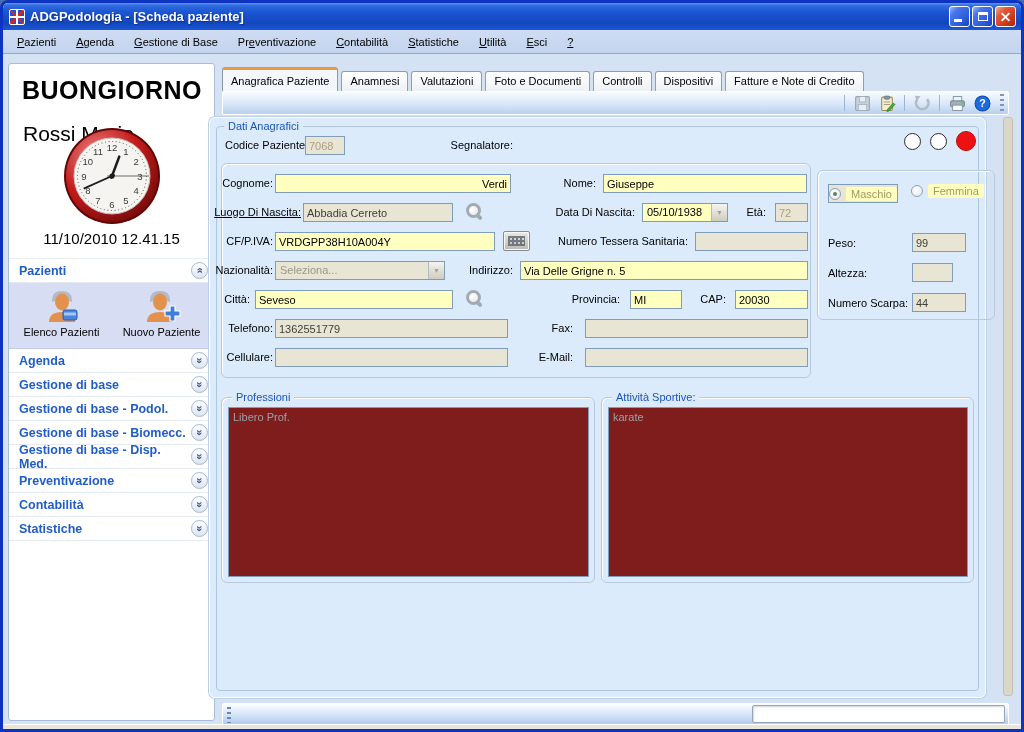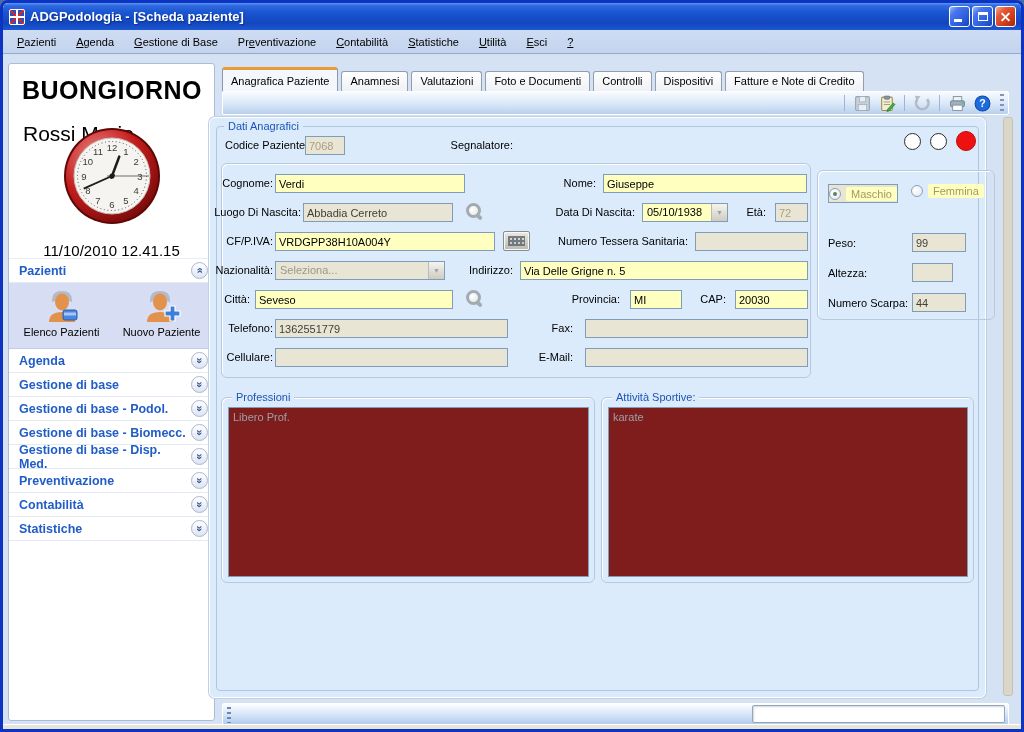--- a/index.html
+++ b/index.html
@@ -37,21 +37,21 @@
   .mi u{text-decoration:underline;}
   
   .workspace{position:absolute;left:0;right:0;top:52px;bottom:0;}
   .bottomstrip{position:absolute;left:0;right:0;bottom:0;height:5px;background:#e8e5d8;border-top:1px solid #fff;}
   
   .sidebar{position:absolute;left:5px;top:8px;width:207px;bottom:8px;background:#fff;
     border:1px solid #a9bcd8;border-radius:3px;overflow:hidden;}
   .greet{position:absolute;left:13px;top:12px;font-size:25px;font-weight:bold;letter-spacing:.5px;}
   .greet-user{position:absolute;left:14px;top:42px;font-size:21px;margin-top:16px;}
   .clockwrap{position:absolute;left:0;right:0;top:62px;text-align:center;}
-  .datetime{position:absolute;left:0;right:0;top:166px;text-align:center;font-size:15px;margin-top:12px;}
+  .datetime{position:absolute;left:0;right:0;top:166px;text-align:center;font-size:15px;}
   .nav{position:absolute;left:0;right:0;top:194px;bottom:0;border-top:1px solid #e8edf6;}
   .nav-header{height:24px;display:flex;align-items:center;justify-content:space-between;
     padding:0 6px 0 10px;color:#215dc6;font-weight:bold;font-size:12.5px;background:#fff;
     border-bottom:1px solid #e4eaf5;cursor:pointer;}
   .chevbtn{width:17px;height:17px;border-radius:50%;border:1px solid #aab6cc;flex:0 0 auto;
     background:linear-gradient(180deg,#ffffff,#dde4f2);display:flex;align-items:center;justify-content:center;cursor:pointer;}
   .chev{display:inline-block;font-size:11px;font-weight:bold;color:#3c5a99;line-height:1;}
   .chev.down{transform:rotate(90deg);} .chev.up{transform:rotate(-90deg);}
   .pz-panel{height:66px;background:#d7ddf3;border-bottom:1px solid #c3cbe6;
     display:flex;justify-content:center;gap:14px;padding-top:4px;}
@@ -335,25 +335,25 @@
 
       <span class="fl" style="left:15px;top:21px;">Codice Paziente</span>
       <input class="inp dis dim" style="left: 95px; top: 18px; width: 40px;" readonly="" value="7068">
       <span class="fl" style="right:472px;top:21px;">Segnalatore:</span>
       <span class="ind" style="left:694px;top:15px;"></span>
       <span class="ind" style="left:720px;top:15px;"></span>
       <span class="ind red" style="left:746px;top:13px;"></span>
 
       <div class="subpanel" style="left:11px;top:45px;width:590px;height:215px;">
         <span class="fl" style="right:537px;top:13px;">Cognome:</span>
-        <input class="inp yellow" style="left: 53px; top: 10px; width: 190px;" value="Verdi">
+        <input class="inp yellow" style="left: 53px; top: 10px; width: 236px; text-align: right;" value="Verdi">
         <span class="fl" style="right:214px;top:13px;">Nome:</span>
         <input class="inp yellow" style="left: 381px; top: 10px; width: 204px;" value="Giuseppe">
 
-        <span class="fl" style="right:509px;top:42px;">Luogo Di Nascita:</span>
+        <span class="fl" style="right:509px;top:42px;text-decoration:underline;">Luogo Di Nascita:</span>
         <input class="inp dis" style="left: 81px; top: 39px; width: 150px;" readonly="" value="Abbadia Cerreto">
         <span class="mag" style="left:243px;top:38px;"></span>
         <span class="fl" style="right:175px;top:42px;">Data Di Nascita:</span>
         <div class="sel yellow" style="left:420px;top:39px;width:86px;">
           <span class="txt">05/10/1938</span>
           <span class="arr">▼</span>
         </div>
         <span class="fl" style="right:44px;top:42px;">Età:</span>
         <input class="inp dis dim" style="left: 553px; top: 39px; width: 33px;" readonly="" value="72">
 

